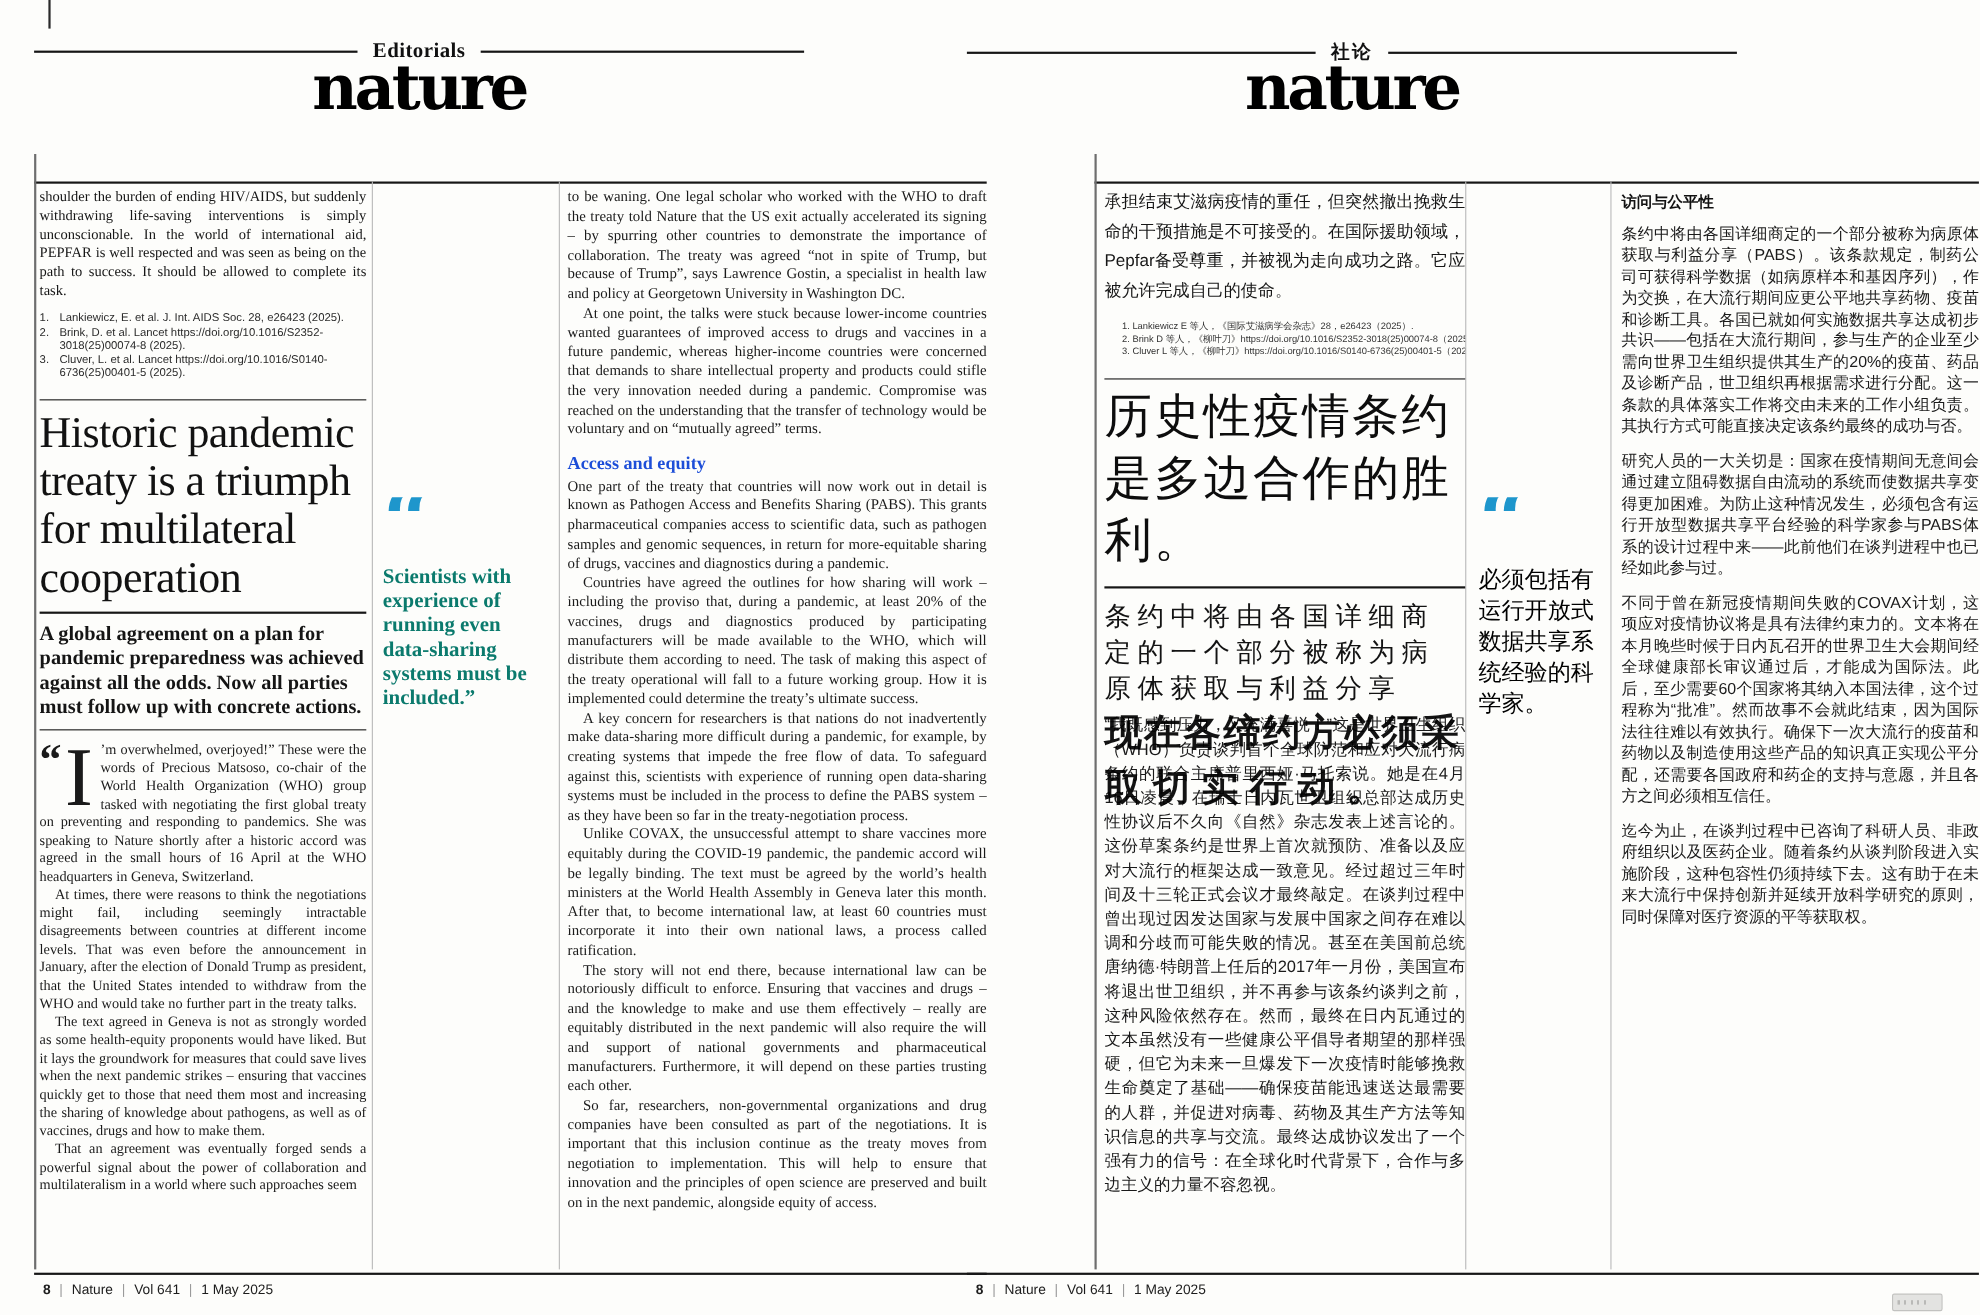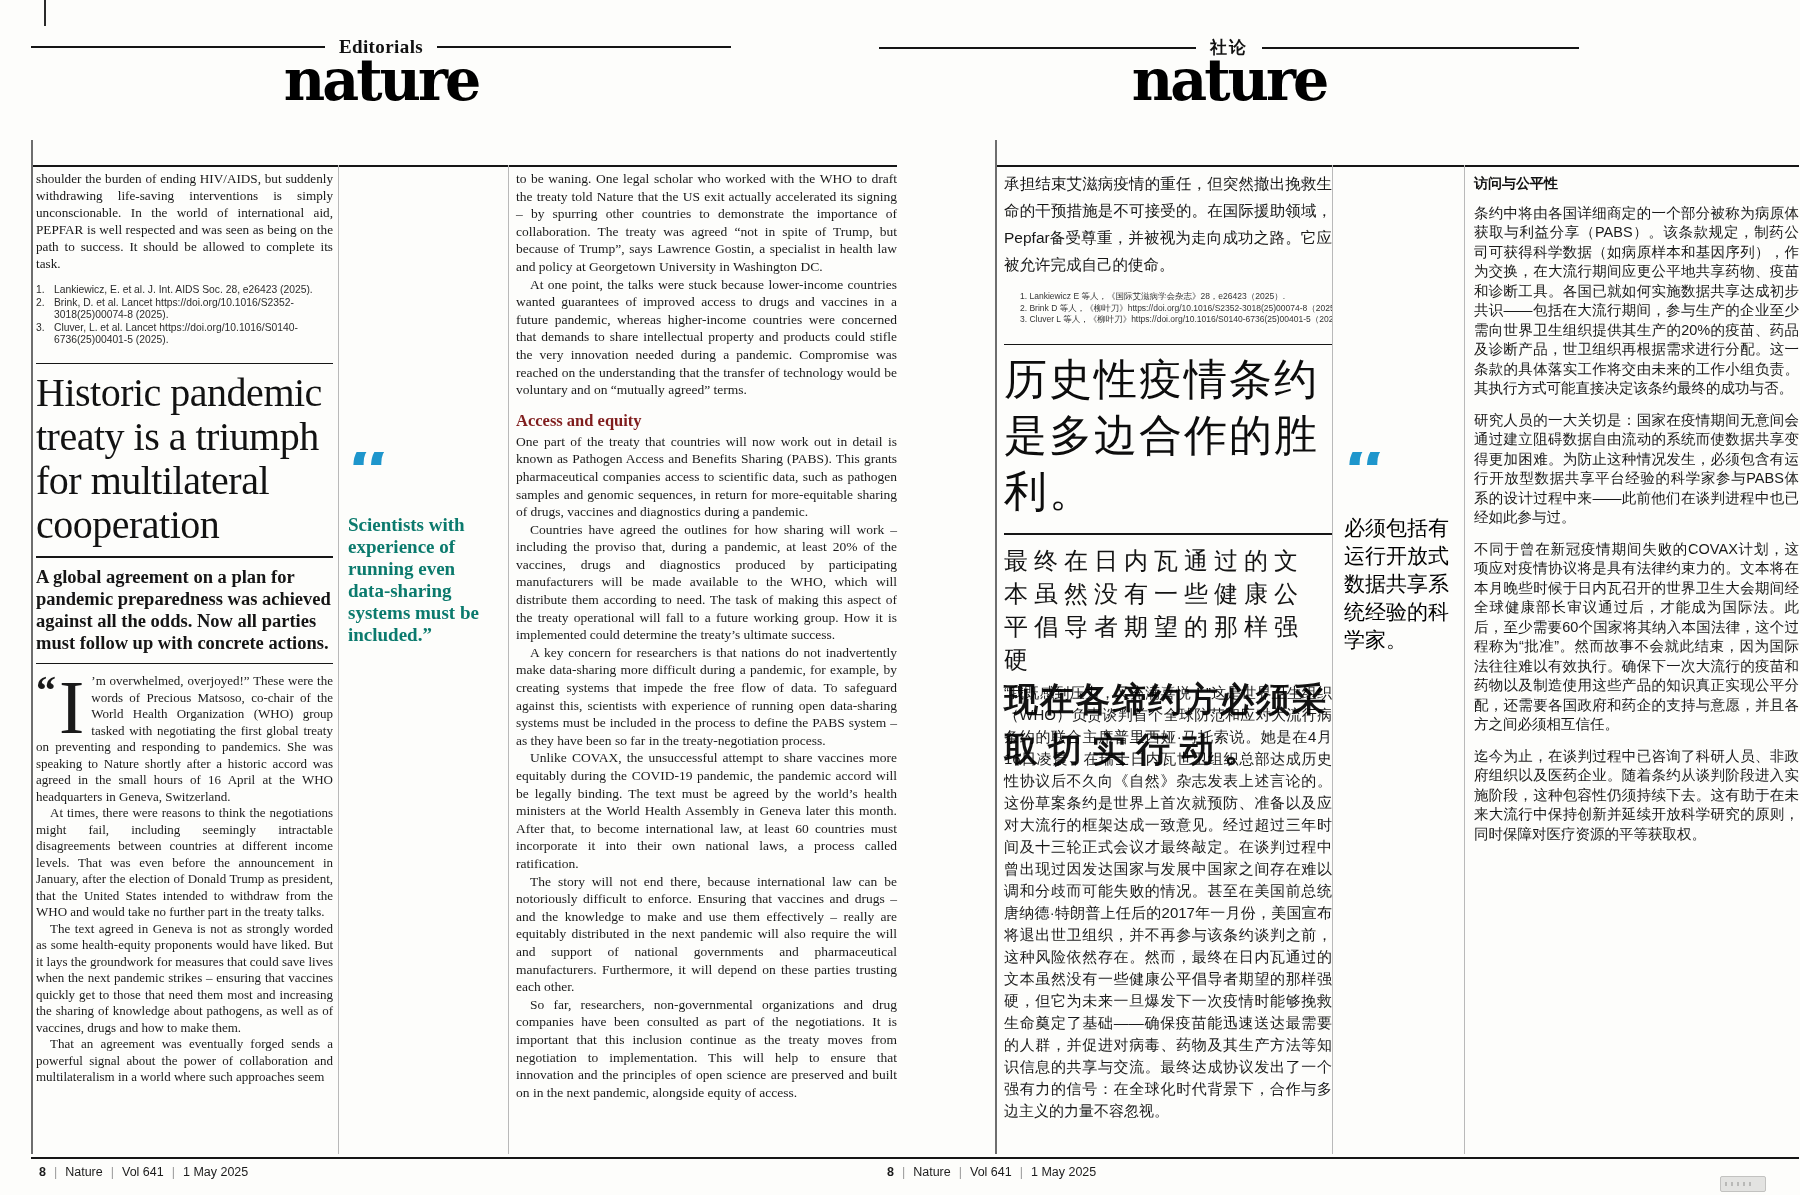--- a/index.html
+++ b/index.html
@@ -50,21 +50,21 @@
   .q-icon{font-family:"DejaVu Serif",serif;font-weight:bold;font-size:78px;line-height:44px;
           letter-spacing:-5px;display:block;height:48px;overflow:hidden;}
   .q-text-en{margin-top:14px;font-weight:bold;font-size:19px;line-height:22px;}
   .q-text-zh{margin-top:14px;font-family:"Liberation Sans",sans-serif;font-size:21px;line-height:28px;}
 
   
   #colL2{left:485px;top:170px;width:381px;}
   .body-en2{font-size:13.5px;line-height:17.6px;text-align:justify;}
   .body-en2 p{margin:0;}
   .body-en2 p + p{text-indent:14px;}
-  .subhead-en{margin:12px 0 3px;font-weight:bold;font-size:16.5px;line-height:19px;color:#7f1d1d;}
+  .subhead-en{margin:12px 0 3px;font-weight:bold;font-size:16.5px;line-height:19px;color:#1d4ed8;}
 
   
   .zh{font-family:"Liberation Sans",sans-serif;}
   #colR1{left:125px;top:170px;width:328px;}
   .cont-zh{font-size:15.5px;line-height:27px;text-align:justify;color:#161616;}
   .refs-zh{margin-top:13px;font-size:8.5px;line-height:11.5px;color:#333;margin-left:16px;}
   .refs-zh div{white-space:nowrap;overflow:hidden;}
   #colR1 .rule-div.r1{margin-top:18px;}
   .headline-zh{margin:6px 0 0;font-weight:500;font-size:43px;line-height:56px;letter-spacing:2px;color:#0d0d0d;}
   #colR1 .rule-div.r2{margin-top:14px;}
@@ -192,21 +192,21 @@
   <div class="col" id="colR1">
     <div class="cont-zh">承担结束艾滋病疫情的重任，但突然撤出挽救生命的干预措施是不可接受的。在国际援助领域，Pepfar备受尊重，并被视为走向成功之路。它应被允许完成自己的使命。</div>
     <div class="refs-zh">
       <div>1. Lankiewicz E 等人，《国际艾滋病学会杂志》28，e26423（2025）.</div>
       <div>2. Brink D 等人，《柳叶刀》https://doi.org/10.1016/S2352-3018(25)00074-8（2025）.</div>
       <div>3. Cluver L 等人，《柳叶刀》https://doi.org/10.1016/S0140-6736(25)00401-5（2025）.</div>
     </div>
     <div class="rule-div r1"></div>
     <h1 class="headline-zh">历史性疫情条约是多边合作的胜利。</h1>
     <div class="rule-div r2"></div>
-    <div class="standfirst-zh">最终在日内瓦通过的文本虽然没有一些健康公平倡导者期望的那样强硬</div>
+    <div class="standfirst-zh">条约中将由各国详细商定的一个部分被称为病原体获取与利益分享</div>
     <div class="body-zh">
       <span class="overlay-zh l1">现在各缔约方必须采</span>
       <span class="overlay-zh l2">取切实行动。</span>
       <p style="margin:0;">“我既感到压力，又充满喜悦！”这是世界卫生组织（WHO）负责谈判首个全球防范和应对大流行病条约的联合主席普里西娅·马托索说。她是在4月16日凌晨，在瑞士日内瓦世卫组织总部达成历史性协议后不久向《自然》杂志发表上述言论的。这份草案条约是世界上首次就预防、准备以及应对大流行的框架达成一致意见。经过超过三年时间及十三轮正式会议才最终敲定。在谈判过程中曾出现过因发达国家与发展中国家之间存在难以调和分歧而可能失败的情况。甚至在美国前总统唐纳德·特朗普上任后的2017年一月份，美国宣布将退出世卫组织，并不再参与该条约谈判之前，这种风险依然存在。然而，最终在日内瓦通过的文本虽然没有一些健康公平倡导者期望的那样强硬，但它为未来一旦爆发下一次疫情时能够挽救生命奠定了基础——确保疫苗能迅速送达最需要的人群，并促进对病毒、药物及其生产方法等知识信息的共享与交流。最终达成协议发出了一个强有力的信号：在全球化时代背景下，合作与多边主义的力量不容忽视。</p>
     </div>
   </div>
 
   <div class="col" id="quoteR">
     <span class="q-icon" style="color:#1E96CC;">“</span>
     <div class="q-text-zh" style="color:#000000;">必须包括有运行开放式数据共享系统经验的科学家。</div>

